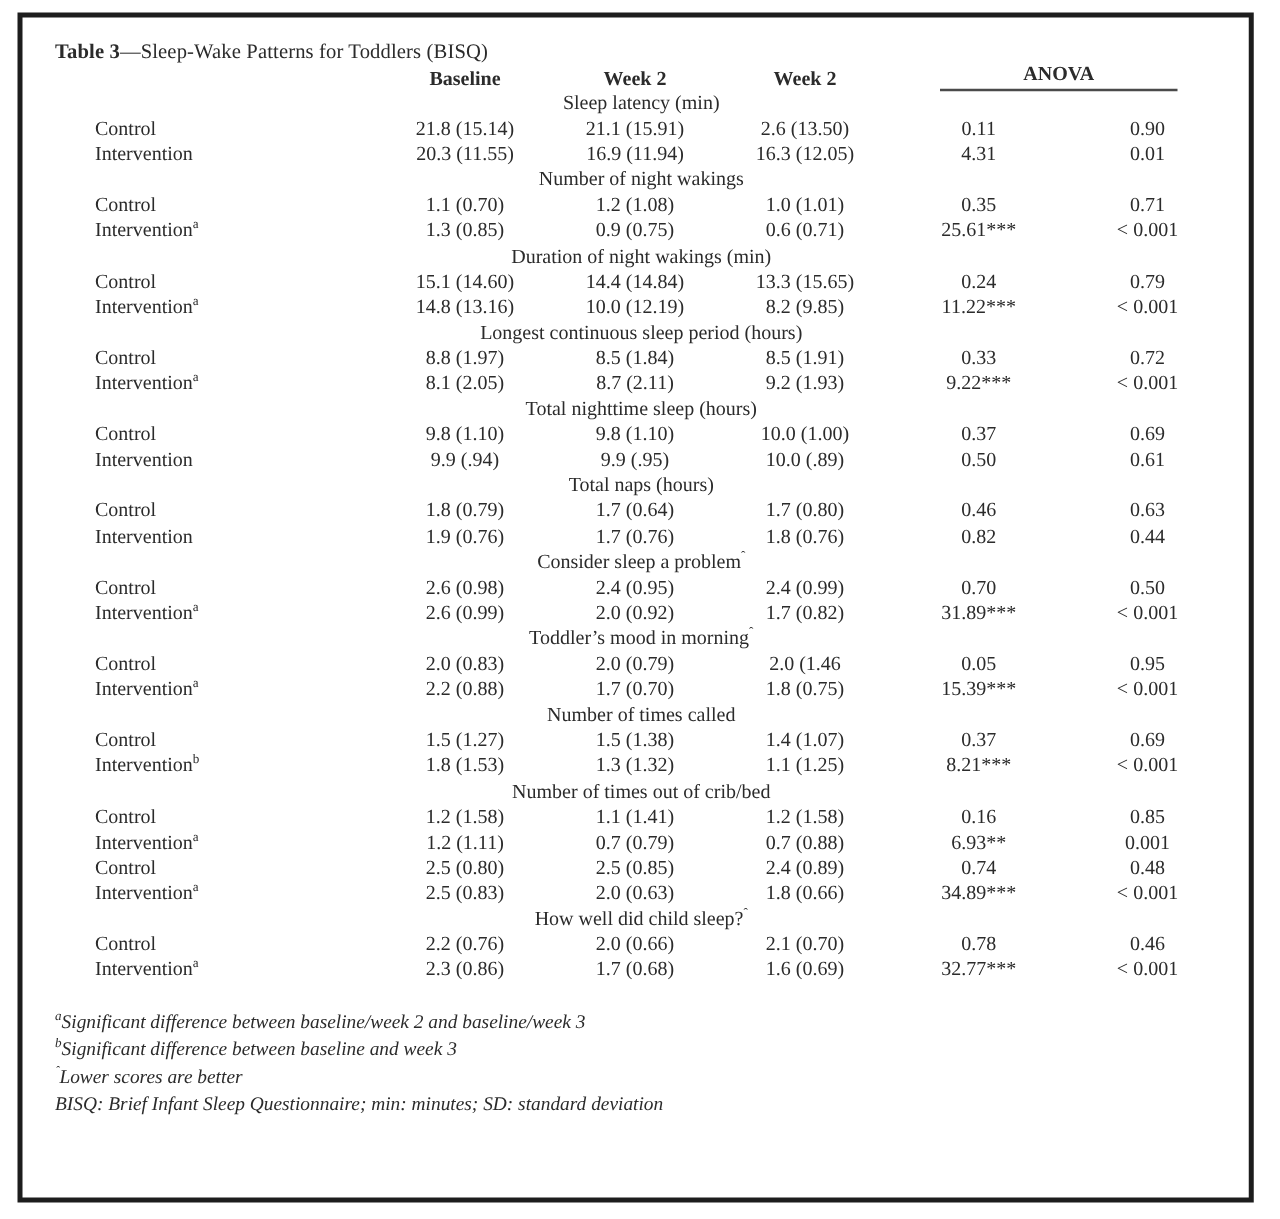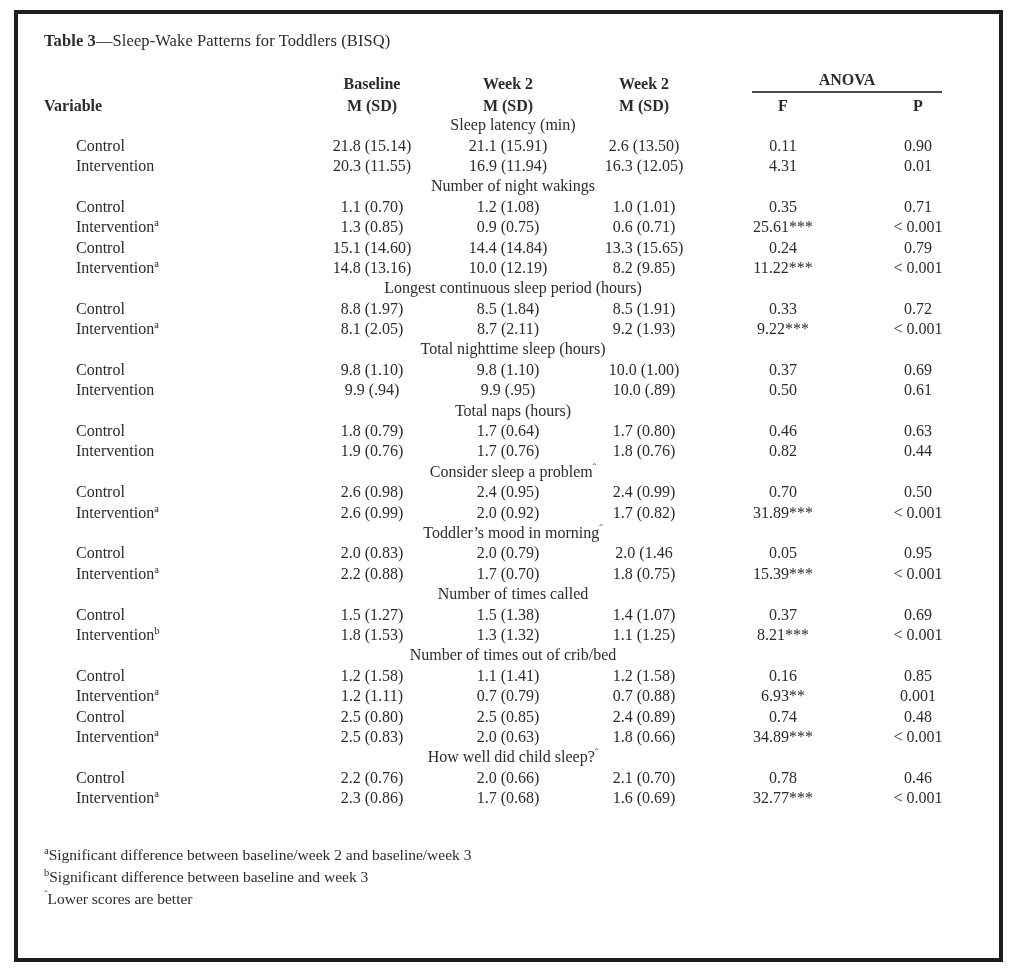--- a/index.html
+++ b/index.html
@@ -31,21 +31,20 @@
     font-size: 16.5px;
     line-height: 21px;
     margin-left: 12px;
     letter-spacing: 0.1px;
   }
   .table-title .bold { font-weight: bold; }
   table.main {
     border-collapse: collapse;
     table-layout: fixed;
     width: 950px;
-    margin-top: 20px;
   }
   col.c-var  { width: 272px; }
   col.c-base { width: 136px; }
   col.c-w2   { width: 136px; }
   col.c-w3   { width: 136px; }
   col.c-f    { width: 142px; }
   col.c-p    { width: 128px; }
   thead td {
     font-weight: bold;
     font-size: 16px;
@@ -79,23 +78,24 @@
   tbody td.sublabel {
     text-align: left;
     padding-left: 44px;
   }
   sup {
     font-size: 10.5px;
     line-height: 0;
     vertical-align: super;
   }
   .footnotes {
-    margin-top: 36px;
+    margin-top: 20px;
     margin-left: 12px;
     font-size: 15.5px;
+    font-style: italic;
   }
   .footnote-line {
     line-height: 22px;
     white-space: nowrap;
   }
 </style>
 </head>
 <body>
 
 <div class="figure">
@@ -119,28 +119,20 @@
           <td></td>
           <td>Baseline</td>
           <td>Week 2</td>
           <td>Week 2</td>
           <td colspan="2">
             <div class="anova-wrap">
               <span>ANOVA</span>
             </div>
           </td>
         </tr>
-        <tr>
-          <td class="var-head">Variable</td>
-          <td>M (SD)</td>
-          <td>M (SD)</td>
-          <td>M (SD)</td>
-          <td>F</td>
-          <td>P</td>
-        </tr>
       </thead>
       <tbody id="rows">
           <tr>
             <td colspan="6" class="group">Sleep latency (min)</td>
           </tr>
           <tr>
             <td class="sublabel">Control</td>
             <td>21.8 (15.14)</td>
             <td>21.1 (15.91)</td>
             <td>2.6 (13.50)</td>
@@ -168,20 +160,23 @@
           </tr>
           <tr>
             <td class="sublabel">Intervention<sup>a</sup></td>
             <td>1.3 (0.85)</td>
             <td>0.9 (0.75)</td>
             <td>0.6 (0.71)</td>
             <td>25.61***</td>
             <td>&lt; 0.001</td>
           </tr>
           <tr>
+            <td colspan="6" class="group">Duration of night wakings (min)</td>
+          </tr>
+          <tr>
             <td class="sublabel">Control</td>
             <td>15.1 (14.60)</td>
             <td>14.4 (14.84)</td>
             <td>13.3 (15.65)</td>
             <td>0.24</td>
             <td>0.79</td>
           </tr>
           <tr>
             <td class="sublabel">Intervention<sup>a</sup></td>
             <td>14.8 (13.16)</td>
@@ -358,16 +353,17 @@
             <td>32.77***</td>
             <td>&lt; 0.001</td>
           </tr>
         </tbody>
     </table>
 
     <div class="footnotes" id="footnotes">
         <div class="footnote-line"><sup>a</sup>Significant difference between baseline/week 2 and baseline/week 3</div>
         <div class="footnote-line"><sup>b</sup>Significant difference between baseline and week 3</div>
         <div class="footnote-line"><sup>ˆ</sup>Lower scores are better</div>
+        <div class="footnote-line">BISQ: Brief Infant Sleep Questionnaire; min: minutes; SD: standard deviation</div>
       </div>
 
   </div>
 </div>
 
 </body></html>

